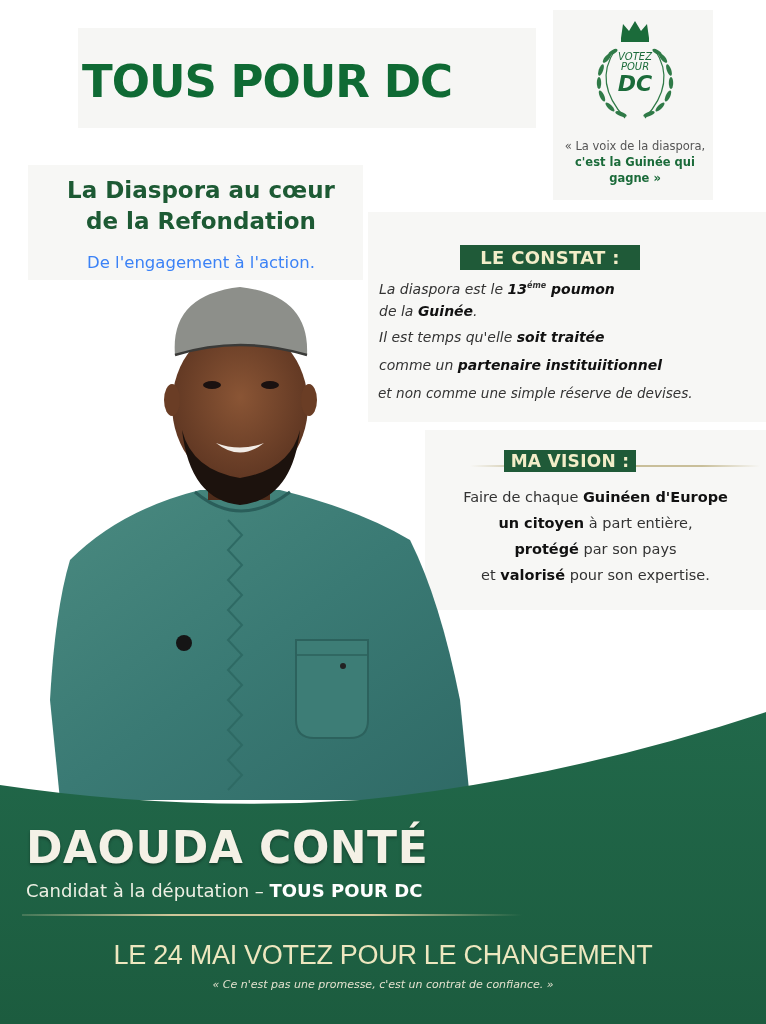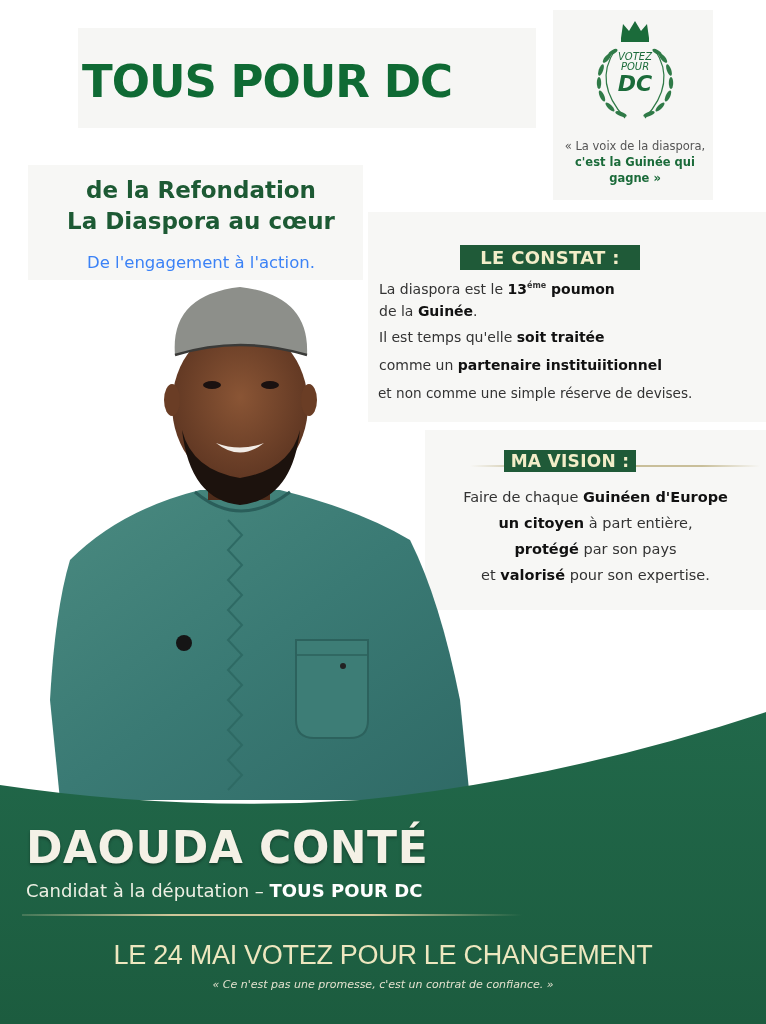--- a/index.html
+++ b/index.html
@@ -46,21 +46,21 @@
   .constat-panel { left: 368px; top: 212px; width: 398px; height: 210px; background: #f7f7f5; }
   .badge {
     position: absolute; background: #1f5a38; color: #f2edc8; font-weight: bold;
     font-size: 18px; text-align: center; line-height: 25px; letter-spacing: 0.3px;
   }
   .badge-constat { left: 460px; top: 245px; width: 180px; height: 25px; }
   .constat-text {
     position: absolute; left: 378px; top: 282px; width: 390px;
     font-size: 14px; color: #333; line-height: 1;
   }
-  .constat-text .line { position: absolute; left: 0; white-space: nowrap; }
+  .constat-text .line { position: absolute; left: 0; white-space: nowrap; font-style: italic; }
   .constat-text b { color: #111; }
   .constat-text sup { font-size: 8px; vertical-align: 6px; font-weight: bold; }
 
   
   .vision-panel { left: 425px; top: 430px; width: 341px; height: 180px; background: #f7f7f5; }
   .vision-rule {
     position: absolute; left: 470px; top: 465px; width: 290px; height: 2px;
     background: linear-gradient(90deg, rgba(200,190,160,0), #c9bf9a 20%, #c9bf9a 80%, rgba(200,190,160,0));
   }
   .badge-vision { left: 504px; top: 450px; width: 132px; height: 22px; line-height: 22px; font-size: 17px; }
@@ -134,22 +134,22 @@
 </svg>
 <div class="logo-text">
   <span class="small">VOTEZ</span>
   <span class="small">POUR</span>
   <span class="big">DC</span>
 </div>
 <div class="logo-quote"><span>« La voix de la diaspora, </span><b>c'est la Guinée qui gagne »</b></div>
 
 <div class="panel sub-panel"></div>
 <div class="sub-title">
+  <div>La Diaspora au cœur</div>
   <div>de la Refondation</div>
-  <div>La Diaspora au cœur</div>
 </div>
 <div class="sub-tagline">De l'engagement à l'action.</div>
 
 <div class="panel constat-panel"></div>
 <div class="badge badge-constat">LE CONSTAT :</div>
 <div class="constat-text">
   <div class="line" style="top:0px;left:1px;"><span>La diaspora est le </span><b>13</b><sup>éme</sup><b> poumon</b></div>
   <div class="line" style="top:22px;left:1px;"><span>de la </span><b>Guinée</b><span>.</span></div>
   <div class="line" style="top:48px;left:1px;"><span>Il est temps qu'elle </span><b>soit traitée</b></div>
   <div class="line" style="top:76px;left:1px;"><span>comme un </span><b>partenaire instituiitionnel</b></div>

